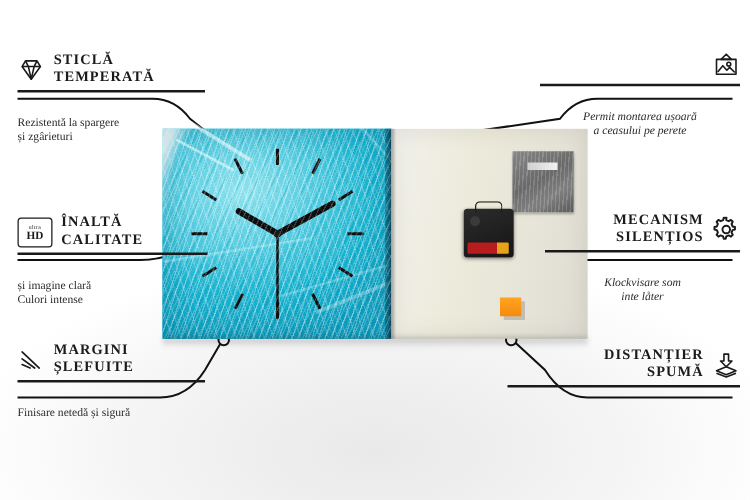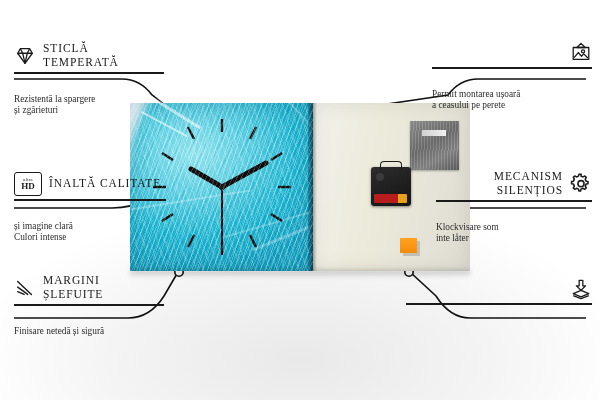--- a/index.html
+++ b/index.html
@@ -78,30 +78,30 @@
     background:linear-gradient(90deg,#b81c1c 0 72%, #e8a11a 72% 100%);}
   .mech .knob{position:absolute;left:5px;top:6px;width:8px;height:8px;border-radius:50%;
     background:#3a3a3a;}
 
   .foam{position:absolute;left:87px;top:135px;width:17px;height:15px;
     background:linear-gradient(#ffa421,#f58a0c);box-shadow:3px 3px 0 rgba(0,0,0,.16);}
 
   
   .callout{position:absolute;}
   .ctitle{display:flex;align-items:center;gap:7px;}
-  .ctitle .tt{font-weight:normal;font-size:11.5px;letter-spacing:.9px;color:#1a1a1a;line-height:13.5px;}
+  .ctitle .tt{font-weight:bold;font-size:11.5px;letter-spacing:.9px;color:#1a1a1a;line-height:13.5px;}
   .rule{height:1.5px;background:#1a1a1a;margin-top:3px;}
   .cdesc{font-size:9.3px;color:#2b2b2b;line-height:11.6px;margin-top:20px;}
   .ico{width:22px;height:22px;flex:0 0 22px;display:block;}
 
   .left .ctitle{justify-content:flex-start;}
   .left .cdesc{text-align:left;}
   .right .ctitle{justify-content:flex-end;}
   .right .tt{text-align:right;}
-  .right .cdesc{text-align:left;}
+  .right .cdesc{text-align:center;font-style:italic;}
 
   #c1{left:14px;top:42px;width:150px;}
   #c2{left:14px;top:172px;width:152px;}
   #c3{left:14px;top:274px;width:150px;}
   #c4{right:8px;top:42px;width:160px;}
   #c5{right:8px;top:170px;width:156px;}
   #c6{right:8px;top:278px;width:186px;}
 
   .hd{display:flex;flex-direction:column;align-items:center;justify-content:center;
     width:26px;height:22px;flex:0 0 26px;border:1.4px solid #1a1a1a;border-radius:3px;background:#fff;}
@@ -269,20 +269,24 @@
     </div>
     <div class="rule"></div>
     <div class="cdesc">
       <div>Klockvisare som</div>
       <div>inte låter</div>
     </div>
   </div>
 
   <div class="callout right" id="c6">
     <div class="ctitle">
+      <div class="tt">
+        <div>DISTANȚIER</div>
+        <div>SPUMĂ</div>
+      </div>
       <svg class="ico" viewBox="0 0 24 24">
         <g fill="none" stroke="#1a1a1a" stroke-width="1.4" stroke-linejoin="round">
           <path d="M10 2.5h4v6h3l-5 5-5-5h3z"></path>
           <path d="M12 13.5 L3.5 17 L12 20.5 L20.5 17 Z"></path>
           <path d="M3.5 19.2 L12 22.5 L20.5 19.2"></path>
         </g>
       </svg>
     </div>
     <div class="rule"></div>
   </div>

